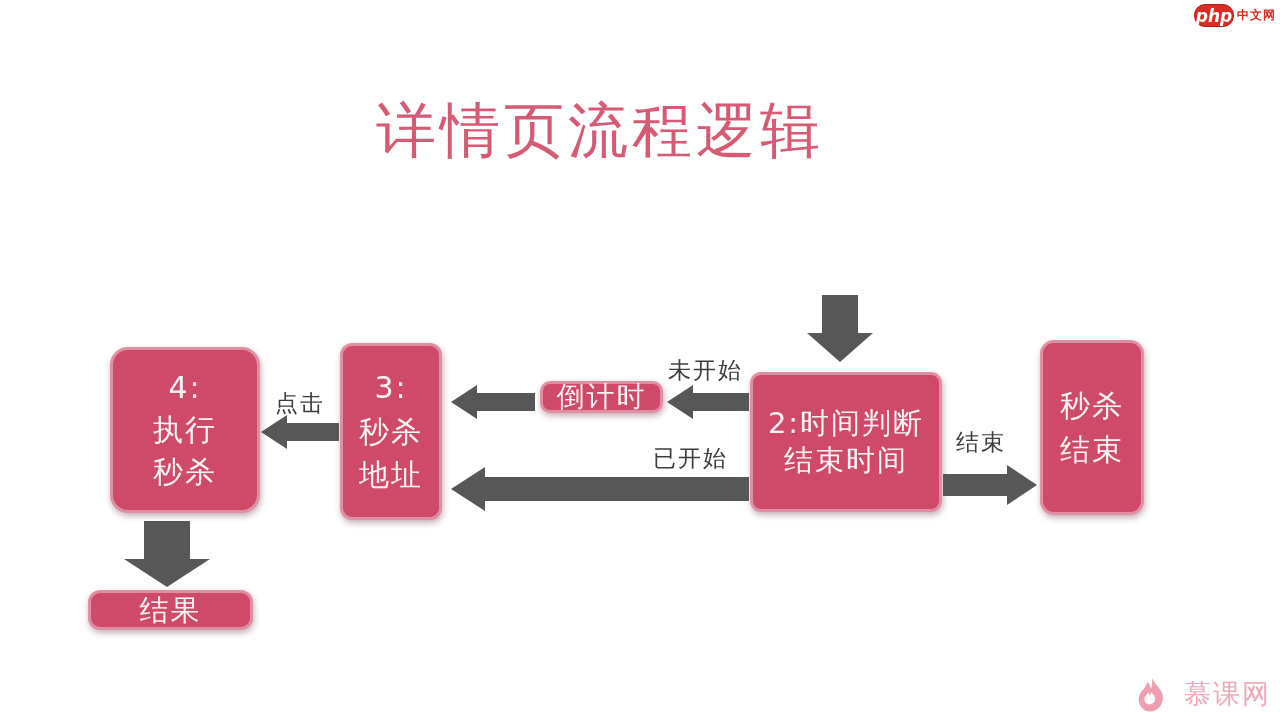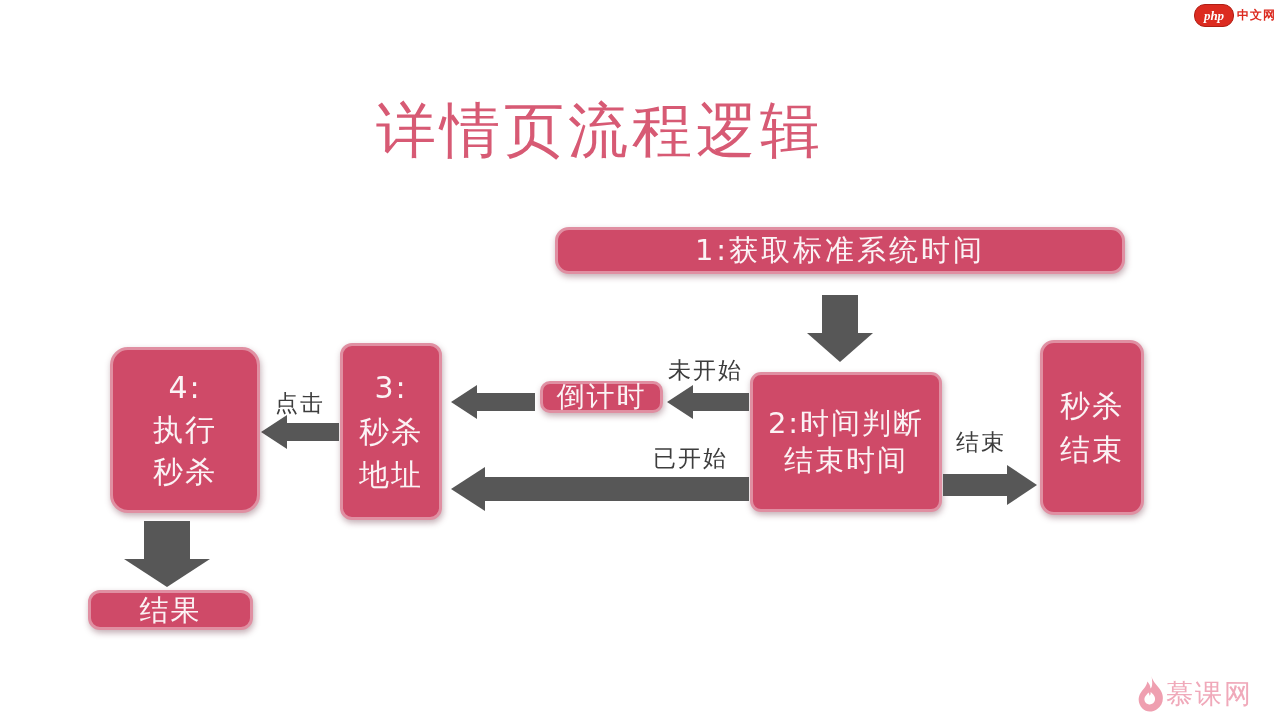--- a/index.html
+++ b/index.html
@@ -76,43 +76,40 @@
   .lbl-not-started{left:668px;top:355px;}
   .lbl-started{left:653px;top:443px;}
   .lbl-click{left:275px;top:388px;}
   .lbl-finished{left:956px;top:427px;}
 
   
   .php-logo{position:absolute;left:1194px;top:4px;display:flex;align-items:center;gap:3px;}
   .php-badge{
     width:38px;height:21px;border-radius:11px;
     background:var(--brand-red,#dc2b20);border:1px solid #b01e14;
-    color:#fff;font-size:13px;font-weight:bold;font-style:italic;
-    display:flex;align-items:center;justify-content:center;letter-spacing:0;font-family:Liberation Serif, serif;
+    color:#fff;font-size:17px;font-weight:bold;font-style:italic;
+    display:flex;align-items:center;justify-content:center;letter-spacing:0;
   }
   .php-name{color:var(--brand-red,#dc2b20);font-size:12px;font-weight:bold;letter-spacing:1px;}
 
-  .imooc{position:absolute;left:1138px;top:676px;display:flex;align-items:flex-end;gap:2px;}
+  .imooc{position:absolute;left:1138px;top:676px;display:flex;align-items:flex-end;gap:20px;}
   .imooc-name{color:var(--brand-pink,#f0a9ba);font-size:27px;letter-spacing:2px;}
 </style>
 </head>
 <body>
 
 <div class="slide">
 
   <div class="php-logo">
     <span class="php-badge">php</span>
     <span class="php-name">中文网</span>
   </div>
 
   <div class="title">详情页流程逻辑</div>
 
-  <div class="box box1">
-    <div>1:获取标准系统时间</div>
-  </div>
 
   <div class="ar ar-v a1">
     <div class="shaft"></div>
     <div class="head"></div>
   </div>
 
   <div class="box box2">
     <div>2:时间判断</div>
     <div>结束时间</div>
   </div>

